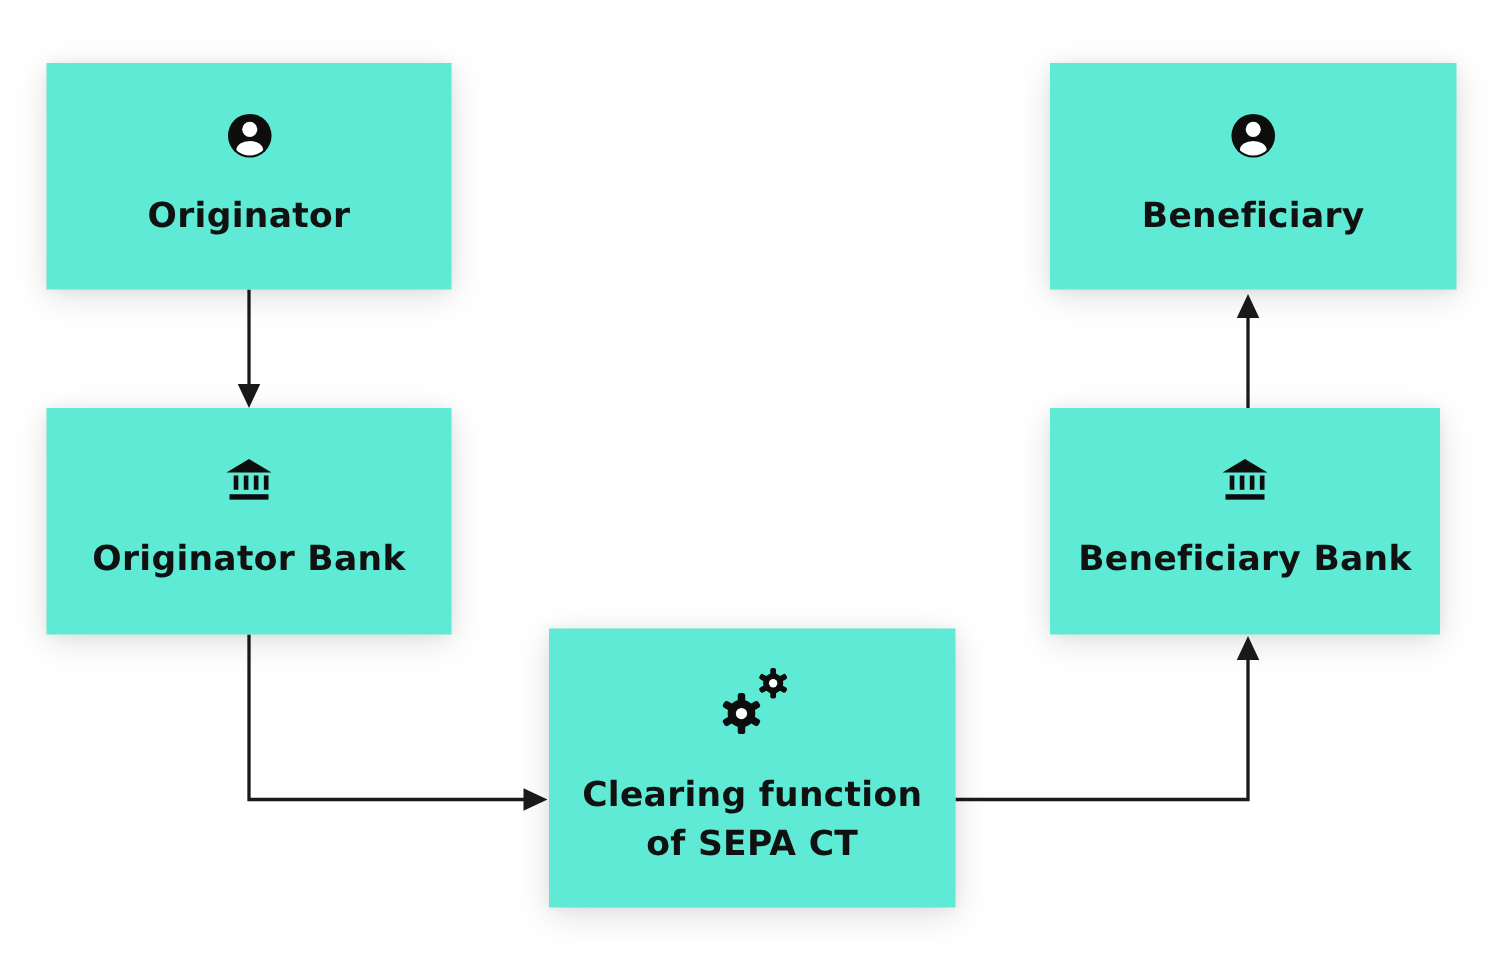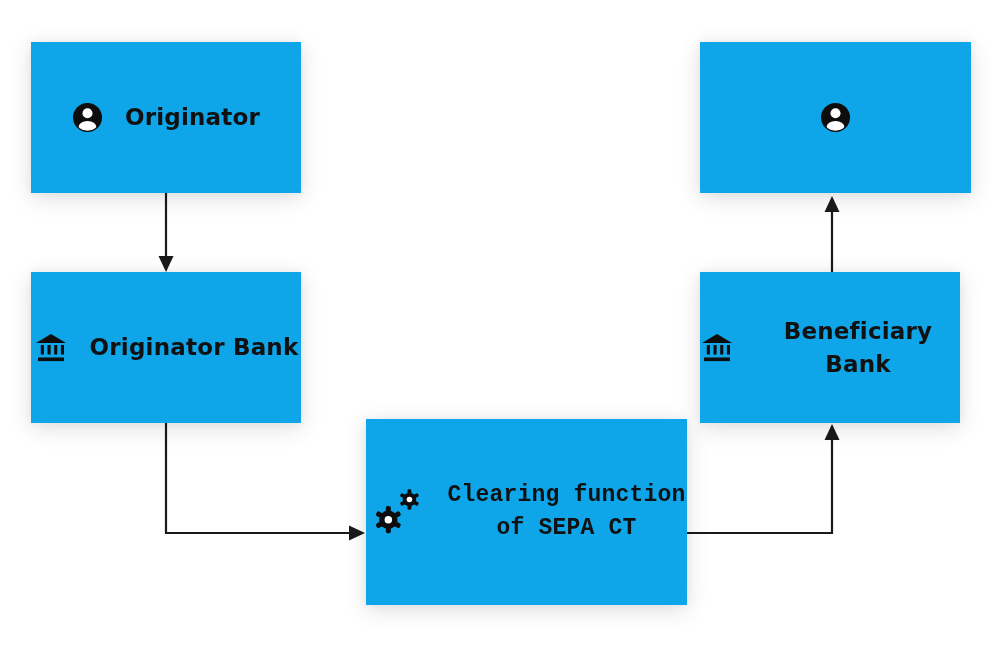--- a/index.html
+++ b/index.html
@@ -10,45 +10,45 @@
   }
   .canvas {
     position: relative;
     width: 1000px;
     height: 648px;
     background: #ffffff;
     overflow: hidden;
   }
   .node {
     position: absolute;
-    background: #0ea5e9;
+    background: #5eead4;
     box-shadow: 0 5px 22px rgba(0,0,0,0.13), 0 0 8px rgba(0,0,0,0.05);
     display: flex;
-    flex-direction: row;
+    flex-direction: column;
     align-items: center;
     justify-content: center;
     gap: 22px;
     box-sizing: border-box;
     text-align: center;
   }
   .node-label {
     font-size: 23px;
     font-weight: 700;
     color: #111111;
     line-height: 1.42;
     white-space: pre-line;
     letter-spacing: 0.2px;
   }
   .node-icon {
     display: block;
     line-height: 0;
   }
   .pos-originator       { left: 31px;  top: 42px;  width: 270px; height: 151px; }
   .pos-originator-bank  { left: 31px;  top: 272px; width: 270px; height: 151px; }
-  .pos-clearing         { left: 366px; top: 419px; width: 321px; height: 186px; font-family: Liberation Mono, monospace; }
+  .pos-clearing         { left: 366px; top: 419px; width: 271px; height: 186px; }
   .pos-beneficiary      { left: 700px; top: 42px;  width: 271px; height: 151px; }
   .pos-beneficiary-bank { left: 700px; top: 272px; width: 260px; height: 151px; }
   .arrow-layer {
     position: absolute;
     left: 0; top: 0;
     width: 1000px;
     height: 648px;
     pointer-events: none;
   }
   .edge { stroke: #1a1a1a; stroke-width: 2.2; fill: none; }
@@ -147,20 +147,21 @@
         <defs>
             <clipPath id="uclip2">
               <circle cx="16" cy="16" r="13.6"></circle>
             </clipPath>
           </defs>
         <circle cx="16" cy="16" r="15" fill="#0d0d0d"></circle>
         <circle cx="16" cy="11.6" r="5.2" fill="#ffffff"></circle>
         <ellipse cx="16" cy="25.8" rx="9.2" ry="6.2" fill="#ffffff" clip-path="url(#uclip2)"></ellipse>
       </svg>
     </span>
+    <div class="node-label">Beneficiary</div>
   </div>
 
   <div class="node pos-beneficiary-bank">
     <span class="node-icon">
       <svg width="34" height="30" viewBox="0 0 34 30" fill="#0d0d0d">
         <path d="M17 1 L32 10 H2 Z"></path>
         <rect x="6.8" y="12" width="3.1" height="9.5"></rect>
         <rect x="13.5" y="12" width="3.1" height="9.5"></rect>
         <rect x="20.2" y="12" width="3.1" height="9.5"></rect>
         <rect x="26.9" y="12" width="3.1" height="9.5"></rect>

